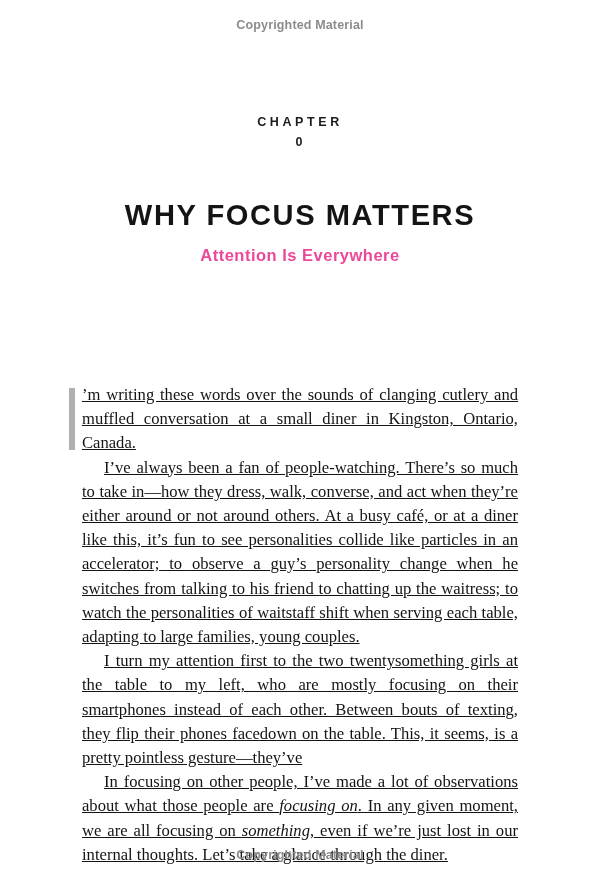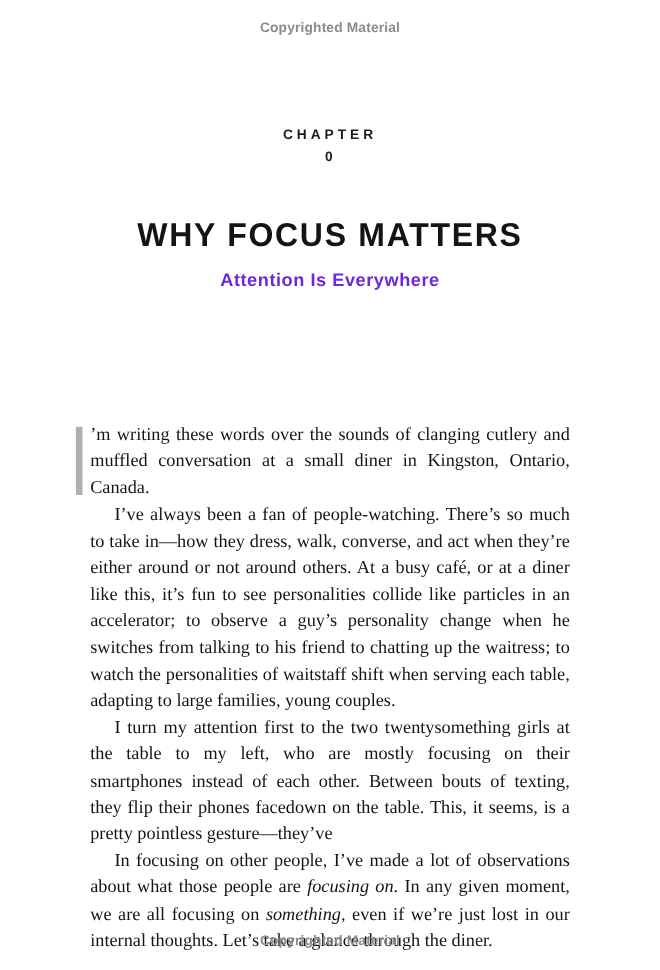--- a/index.html
+++ b/index.html
@@ -77,39 +77,40 @@
   .chapter-subtitle {
     position: absolute;
     left: 0;
     top: 229px;
     width: 600px;
     text-align: center;
     font-family: "Liberation Sans", "DejaVu Sans", sans-serif;
     font-size: 16.5px;
     font-weight: bold;
     letter-spacing: 0.5px;
-    color: #6d28d9;
+    color: #ec4899;
     line-height: 24px;
   }
 
   
   .body-text {
     position: absolute;
     left: 82px;
     top: 383px;
     width: 436px;
     font-size: 16.6px;
     line-height: 24.2px;
     color: #141414;
     text-align: justify;
     text-justify: inter-word;
     hyphens: manual;
   }
   .body-text p {
     margin: 0;
+    text-decoration: underline;
   }
   .body-text p + p {
     text-indent: 22px;
   }
   .body-text em {
     font-style: italic;
   }
 
   
   .dropcap-rule {

